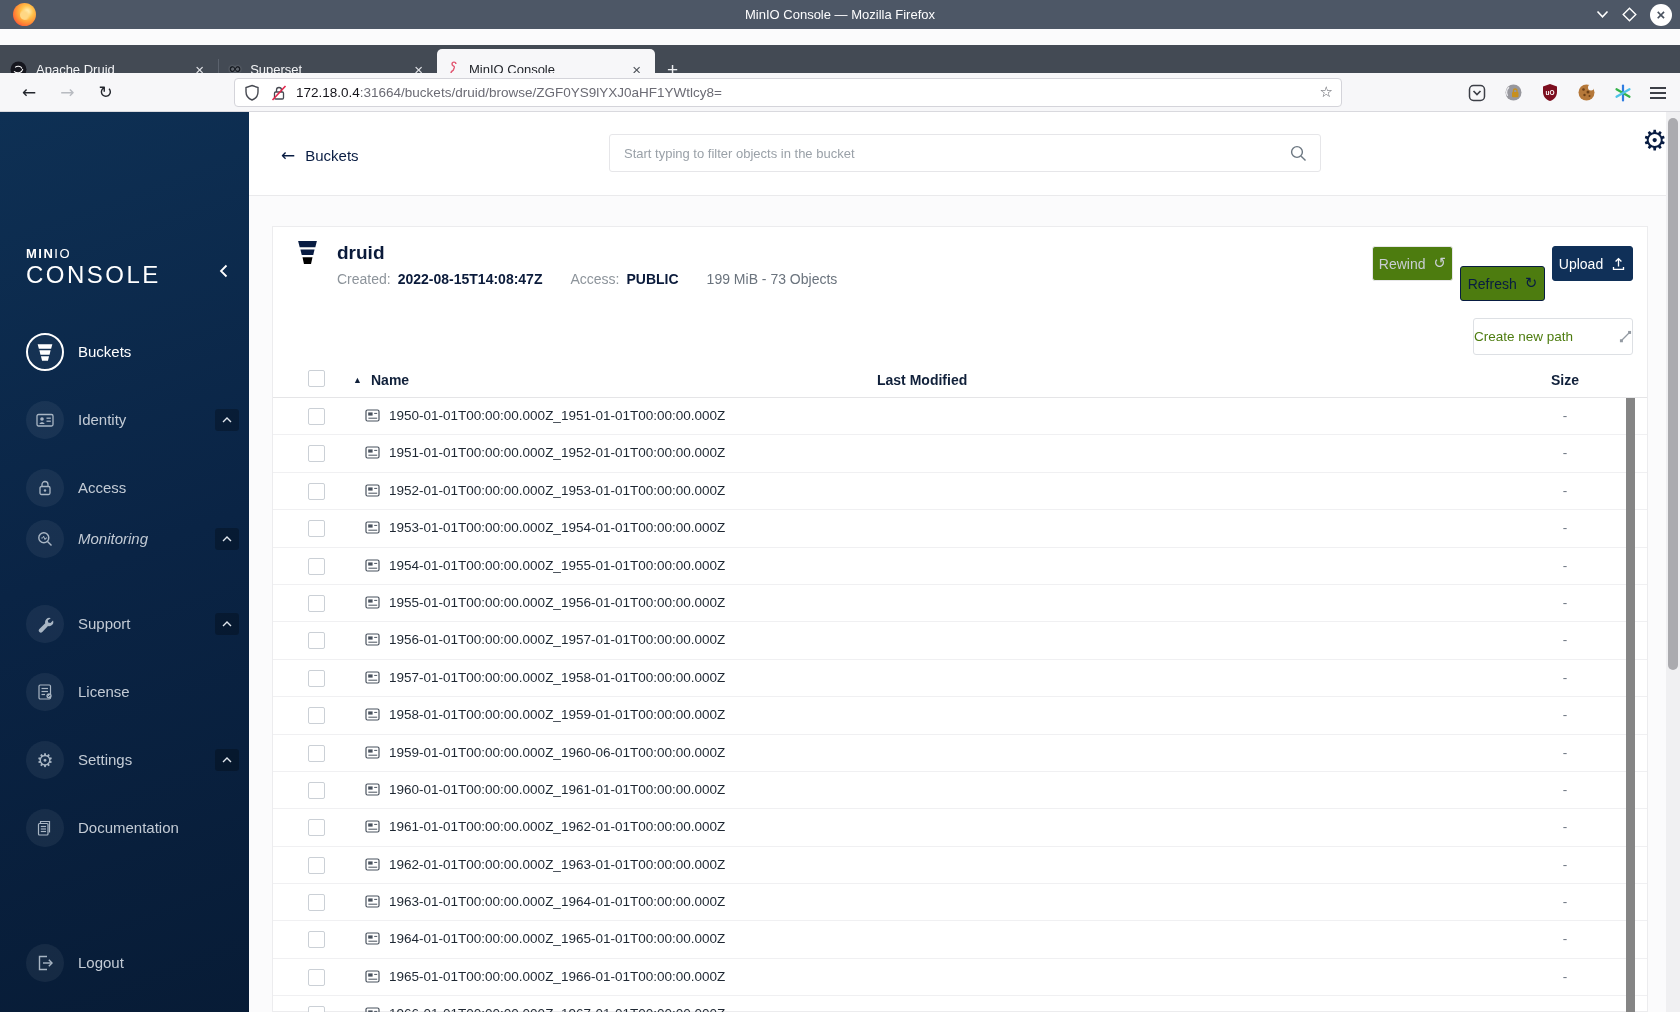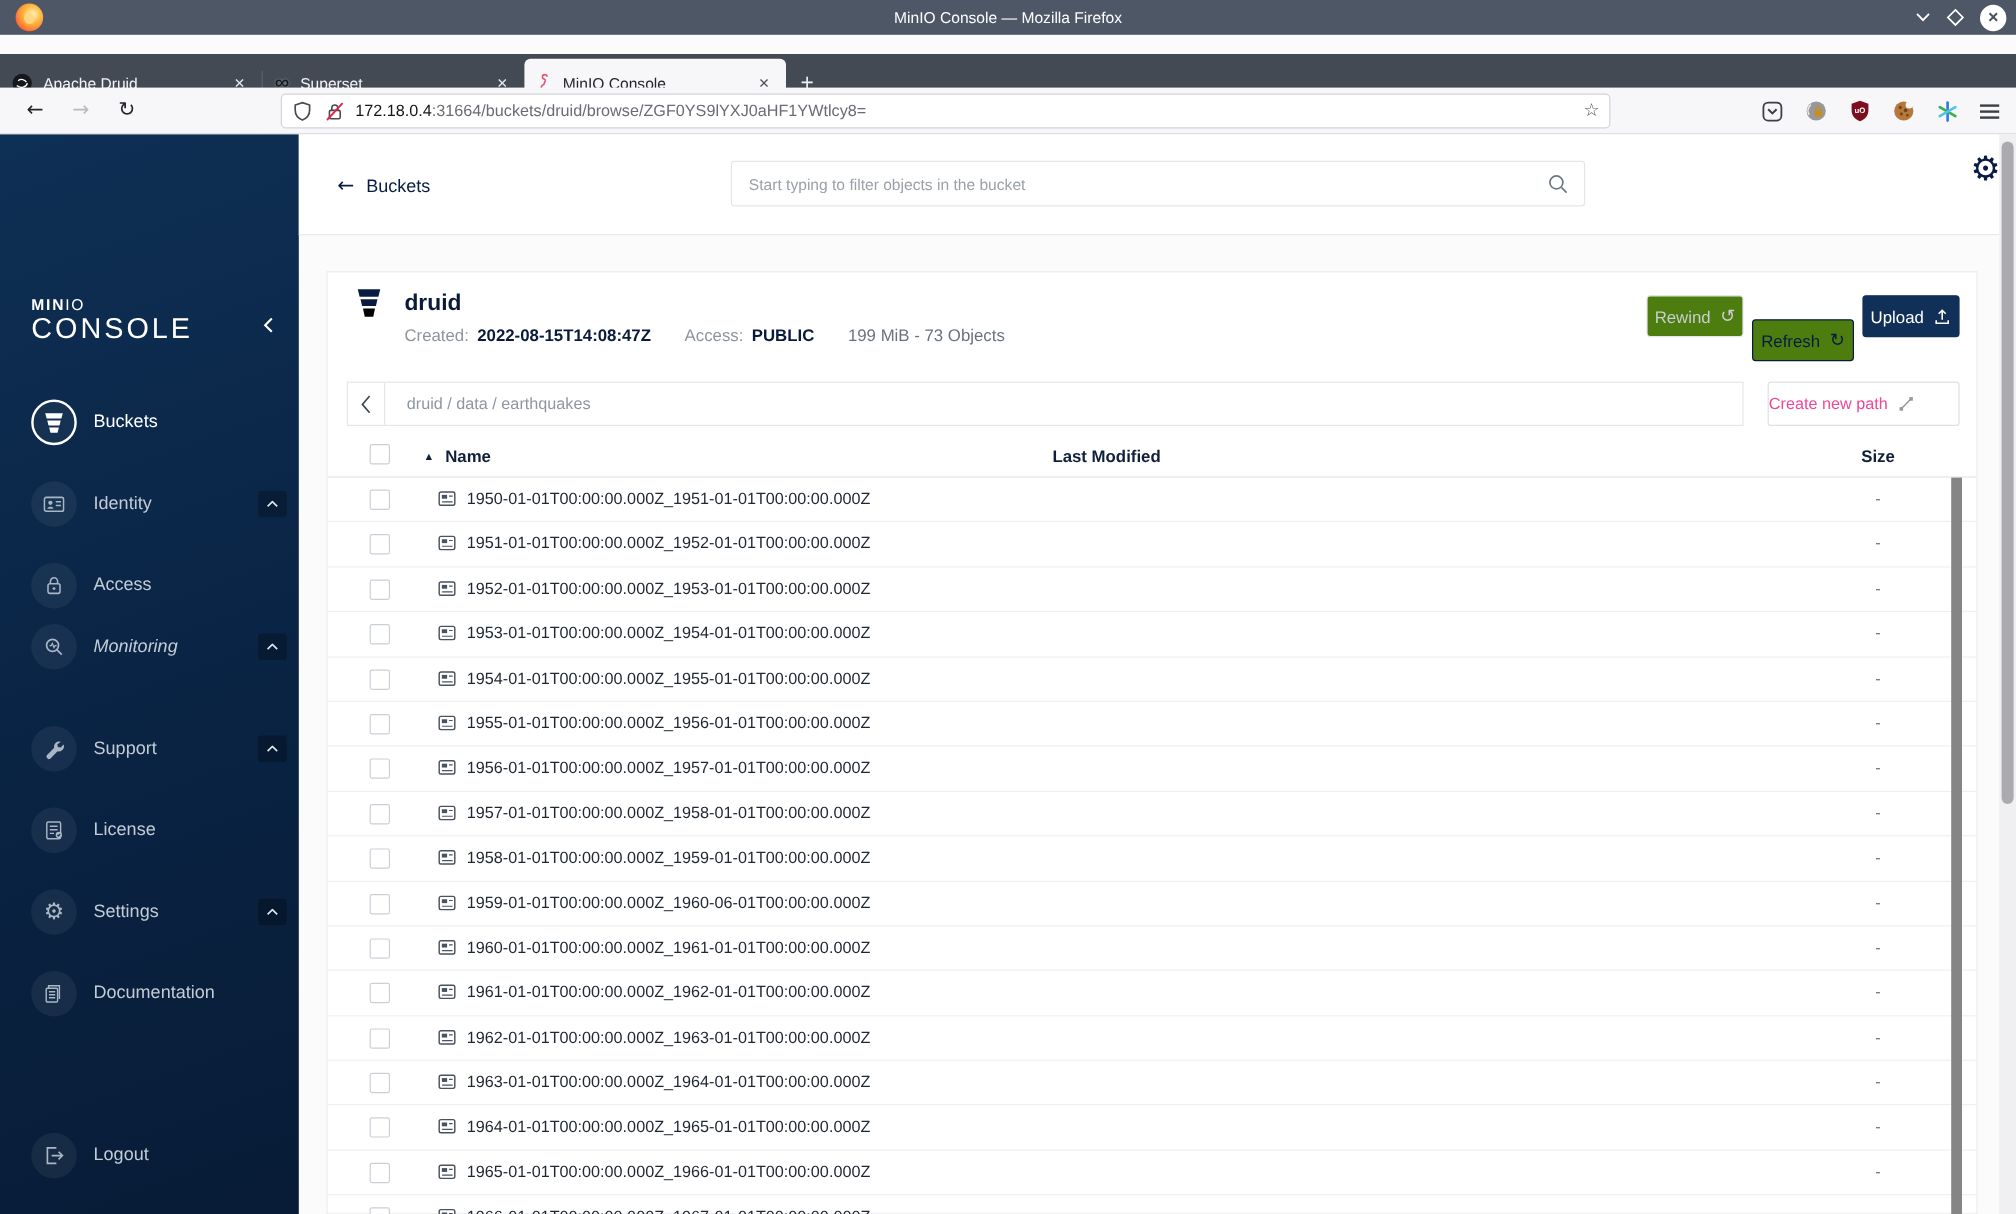--- a/index.html
+++ b/index.html
@@ -84,21 +84,21 @@
   .btn-rewind{left:1372px;width:81px;border:1px solid #e7e7e9;color:#c9ced3;}
   .btn-refresh{left:1460px;width:85px;border:1px solid #081C42;color:#081C42;margin-top:20px;}
   .btn-upload{left:1552px;width:81px;border:1px solid #103058;background:#103058;color:#fff;}
   .btn-glyph{font-family:"DejaVu Sans",sans-serif;font-size:15px;line-height:1;}
 
   .pathbar{position:absolute;left:289px;top:318px;width:1164px;height:37px;border:1px solid #e4e6e9;
            display:flex;align-items:center;}
   .pathbar-back{width:31px;height:100%;border-right:1px solid #e4e6e9;display:flex;align-items:center;justify-content:center;}
   .breadcrumb{font-size:13.5px;color:#8e979f;margin-left:18px;}
   .btn-createpath{position:absolute;left:1473px;top:318px;width:160px;height:37px;border:1px solid #dde0e4;border-radius:3px;
-           background:#fff;color:#ec4899;font-size:13.5px;display:flex;align-items:center;justify-content:flex-start;gap:9px;}
+           background:#fff;color:#4d7c0f;font-size:13.5px;display:flex;align-items:center;justify-content:space-between;gap:9px;}
 
   
   .thead{position:absolute;left:273px;top:366px;width:1374px;height:32px;border-bottom:1px solid #e5e5e7;
          font-size:14px;font-weight:700;color:#10203a;}
   .th-check{position:absolute;left:35px;top:4px;}
   .sort-tri{position:absolute;left:80px;top:9px;font-size:9px;color:#10203a;}
   .th-name{position:absolute;left:98px;top:6px;}
   .th-modified{position:absolute;left:604px;top:6px;}
   .th-size{position:absolute;left:1227px;top:6px;width:130px;text-align:center;}
   .rows{position:absolute;left:273px;top:398px;width:1374px;height:614px;overflow:hidden;}
@@ -384,28 +384,20 @@
     <span>Refresh</span>
     <span class="btn-glyph">↻</span>
   </div>
   <div class="btn btn-upload">
     <span>Upload</span>
     <svg width="15" height="16" viewBox="0 0 18 18">
       <path d="M9 12V2.5M5.5 6 9 2.5 12.5 6M3 12.5V15.5h12v-3" fill="none" stroke="#fff" stroke-width="1.6"></path>
     </svg>
   </div>
 
-  <div class="pathbar">
-    <span class="pathbar-back">
-      <svg width="10" height="16" viewBox="0 0 10 16">
-        <path d="M8 1 2 8l6 7" stroke="#3f4a56" stroke-width="1.4" fill="none"></path>
-      </svg>
-    </span>
-    <span class="breadcrumb">druid / data / earthquakes</span>
-  </div>
   <div class="btn-createpath">
     <span>Create new path</span>
     <svg width="13" height="13" viewBox="0 0 14 14">
       <path d="M3 11 11 3" stroke="#939aa2" stroke-width="1.3"></path>
       <rect x="1" y="10" width="3.2" height="3.2" fill="#939aa2"></rect>
       <rect x="9.8" y="1" width="3.2" height="3.2" fill="#939aa2"></rect>
     </svg>
   </div>
 
   <div class="thead">

